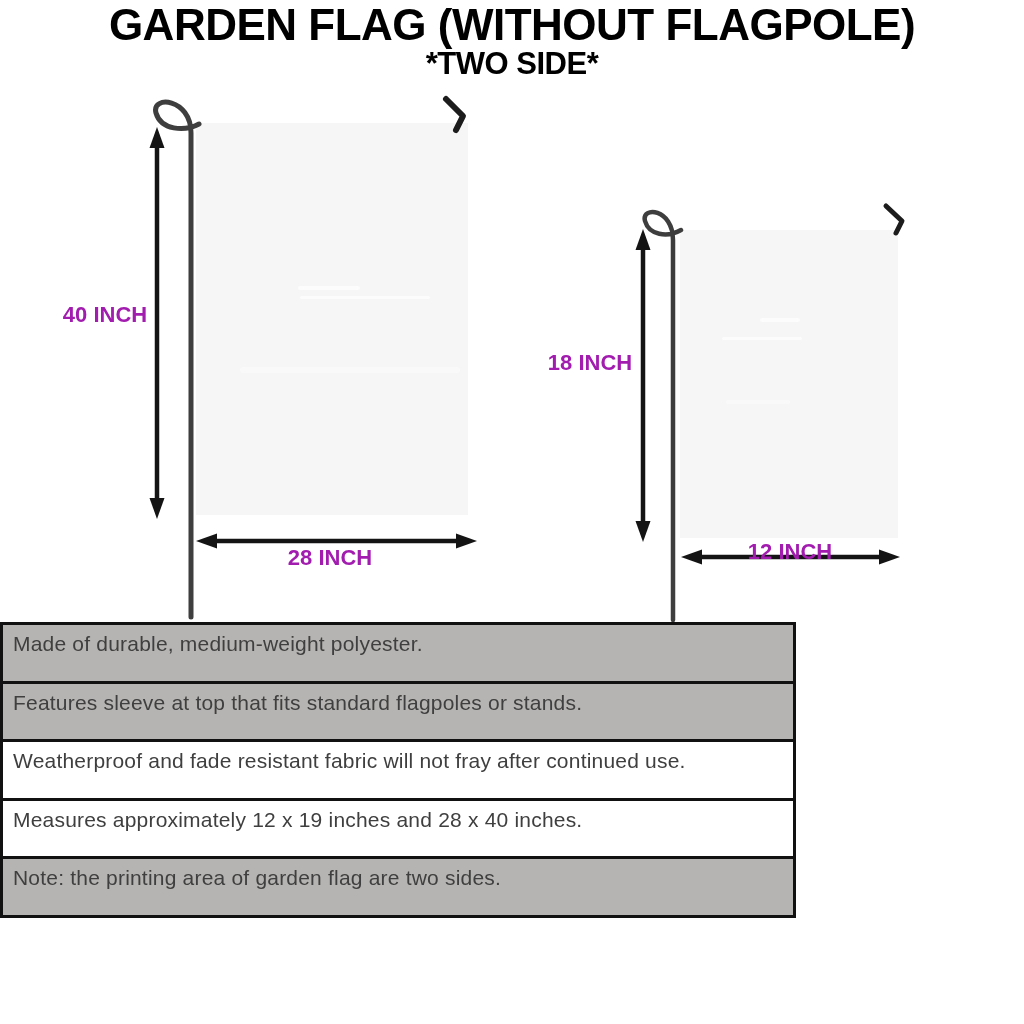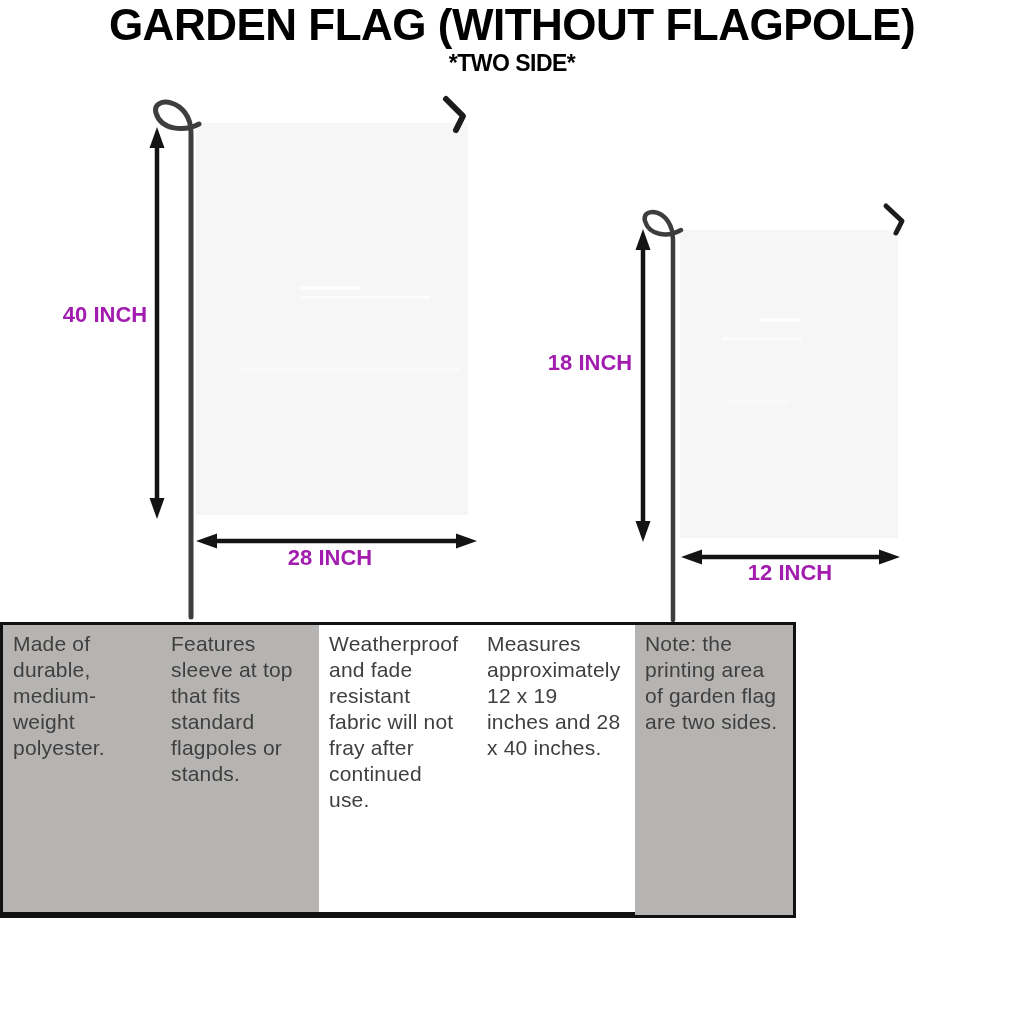--- a/index.html
+++ b/index.html
@@ -21,21 +21,21 @@
   }
   .canvas{position:absolute;left:0;top:0;width:1024px;height:1024px;background:#ffffff;}
 
   
   .title{
     position:absolute;left:0;top:5px;width:1024px;
     text-align:center;color:var(--title-text);
     font-weight:800;letter-spacing:-0.5px;
   }
   .title .line1{font-size:44px;line-height:40px;}
-  .title .line2{font-size:23px;line-height:37px;}
+  .title .line2{font-size:31px;line-height:37px;}
 
   
   .flag{
     position:absolute;background:var(--flag-fill);
   }
   .flag-large{left:196px;top:123px;width:272px;height:392px;}
   .flag-small{left:680px;top:230px;width:218px;height:308px;}
   .wrinkle{
     position:absolute;background:rgba(255,255,255,0.65);
     border-radius:3px;
@@ -54,27 +54,27 @@
   .arrow-head{fill:var(--arrow);stroke:none;}
 
   
   .dim-label{
     position:absolute;color:#a21caf;font-weight:800;
     font-size:22px;line-height:24px;text-align:center;white-space:nowrap;
   }
   .dim-40{left:50px;top:303px;width:110px;}
   .dim-28{left:265px;top:546px;width:130px;}
   .dim-18{left:535px;top:351px;width:110px;}
-  .dim-12{left:725px;top:561px;width:130px;}
+  .dim-12{left:725px;top:540px;width:130px;}
 
   
   .features-table{
     position:absolute;left:0;top:622px;width:796px;height:296px;
     border:3px solid var(--table-border);
-    display:flex;background:#ffffff;
+    display:flex;flex-direction:column;background:#ffffff;
   }
   .feature-row{
     flex:1;background:#ffffff;
     border-bottom:3px solid var(--table-border);
     padding:6px 10px 0 10px;
   }
   .feature-row:last-child{border-bottom:none;}
   .feature-row.shaded{background:var(--table-shaded-row);}
   .feature-text{
     color:var(--feature-text);font-size:21px;line-height:26px;

